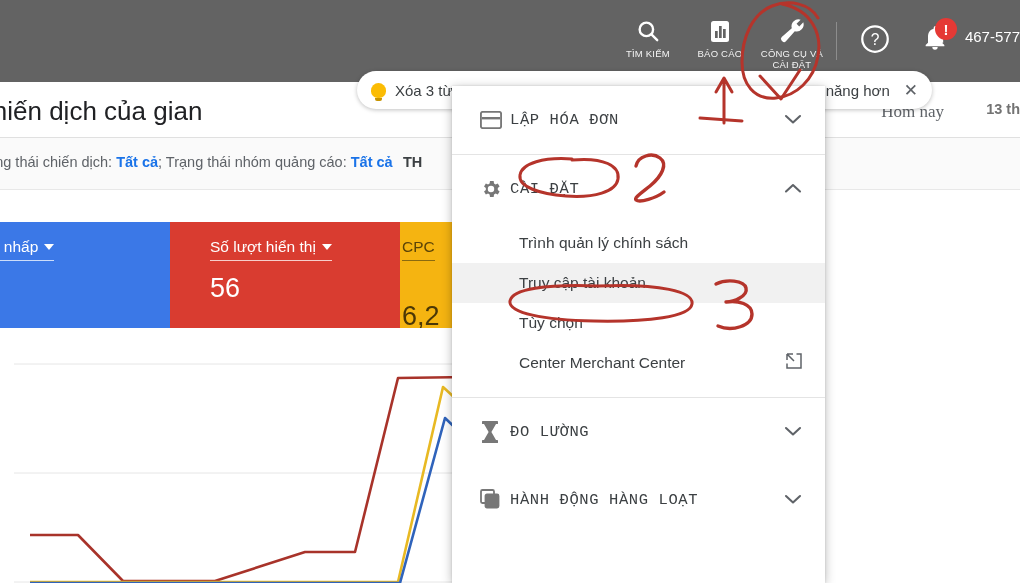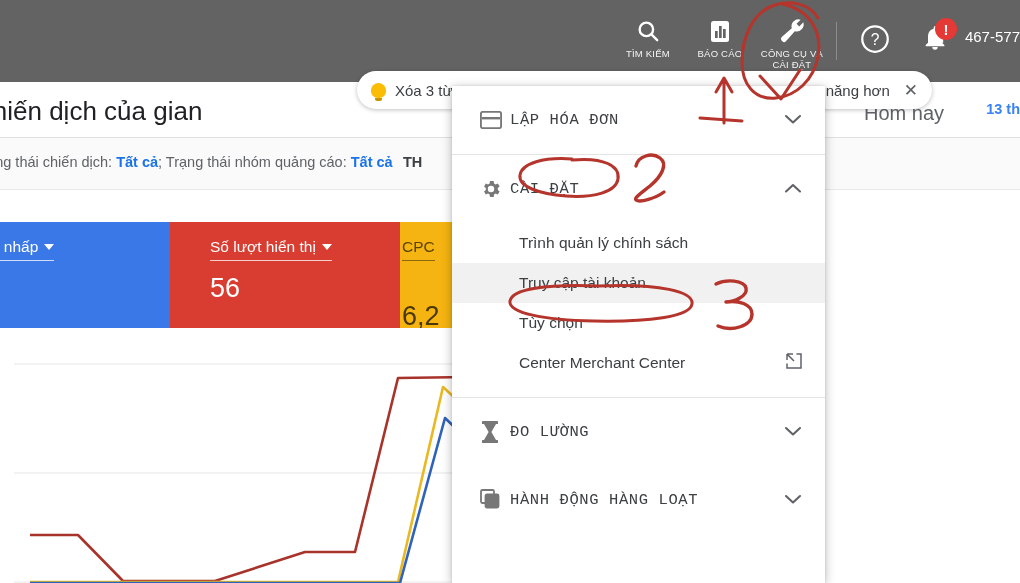--- a/index.html
+++ b/index.html
@@ -79,25 +79,25 @@
   .subhead {
     position: absolute; left: 0; top: 82px; width: 1020px; height: 56px;
     background: #ffffff; border-bottom: 1px solid #e0e0e0;
   }
   .subhead-title {
     position: absolute; left: -26px; top: 14px;
     font-size: 26px; color: #202124; white-space: nowrap;
   }
   .today-lbl {
     position: absolute; right: 76px; top: 20px;
-    font-size: 20px; color: #5f6368; white-space: nowrap;
+    font-size: 17px; color: #5f6368; white-space: nowrap; font-family: Liberation Serif, serif;
   }
   .today-val {
     position: absolute; right: 0px; top: 19px;
-    font-size: 14.5px; color: #3b82f6; font-weight: 700; white-space: nowrap;
+    font-size: 14.5px; color: #737373; font-weight: 700; white-space: nowrap;
   }
 
   
   .filterbar {
     position: absolute; left: 0; top: 138px; width: 1020px; height: 52px;
     background: #fafafa; border-bottom: 1px solid #e8e8e8;
   }
   .filter-text {
     position: absolute; left: -26px; top: 16px;
     font-size: 14.5px; color: #5f6368; white-space: nowrap;

